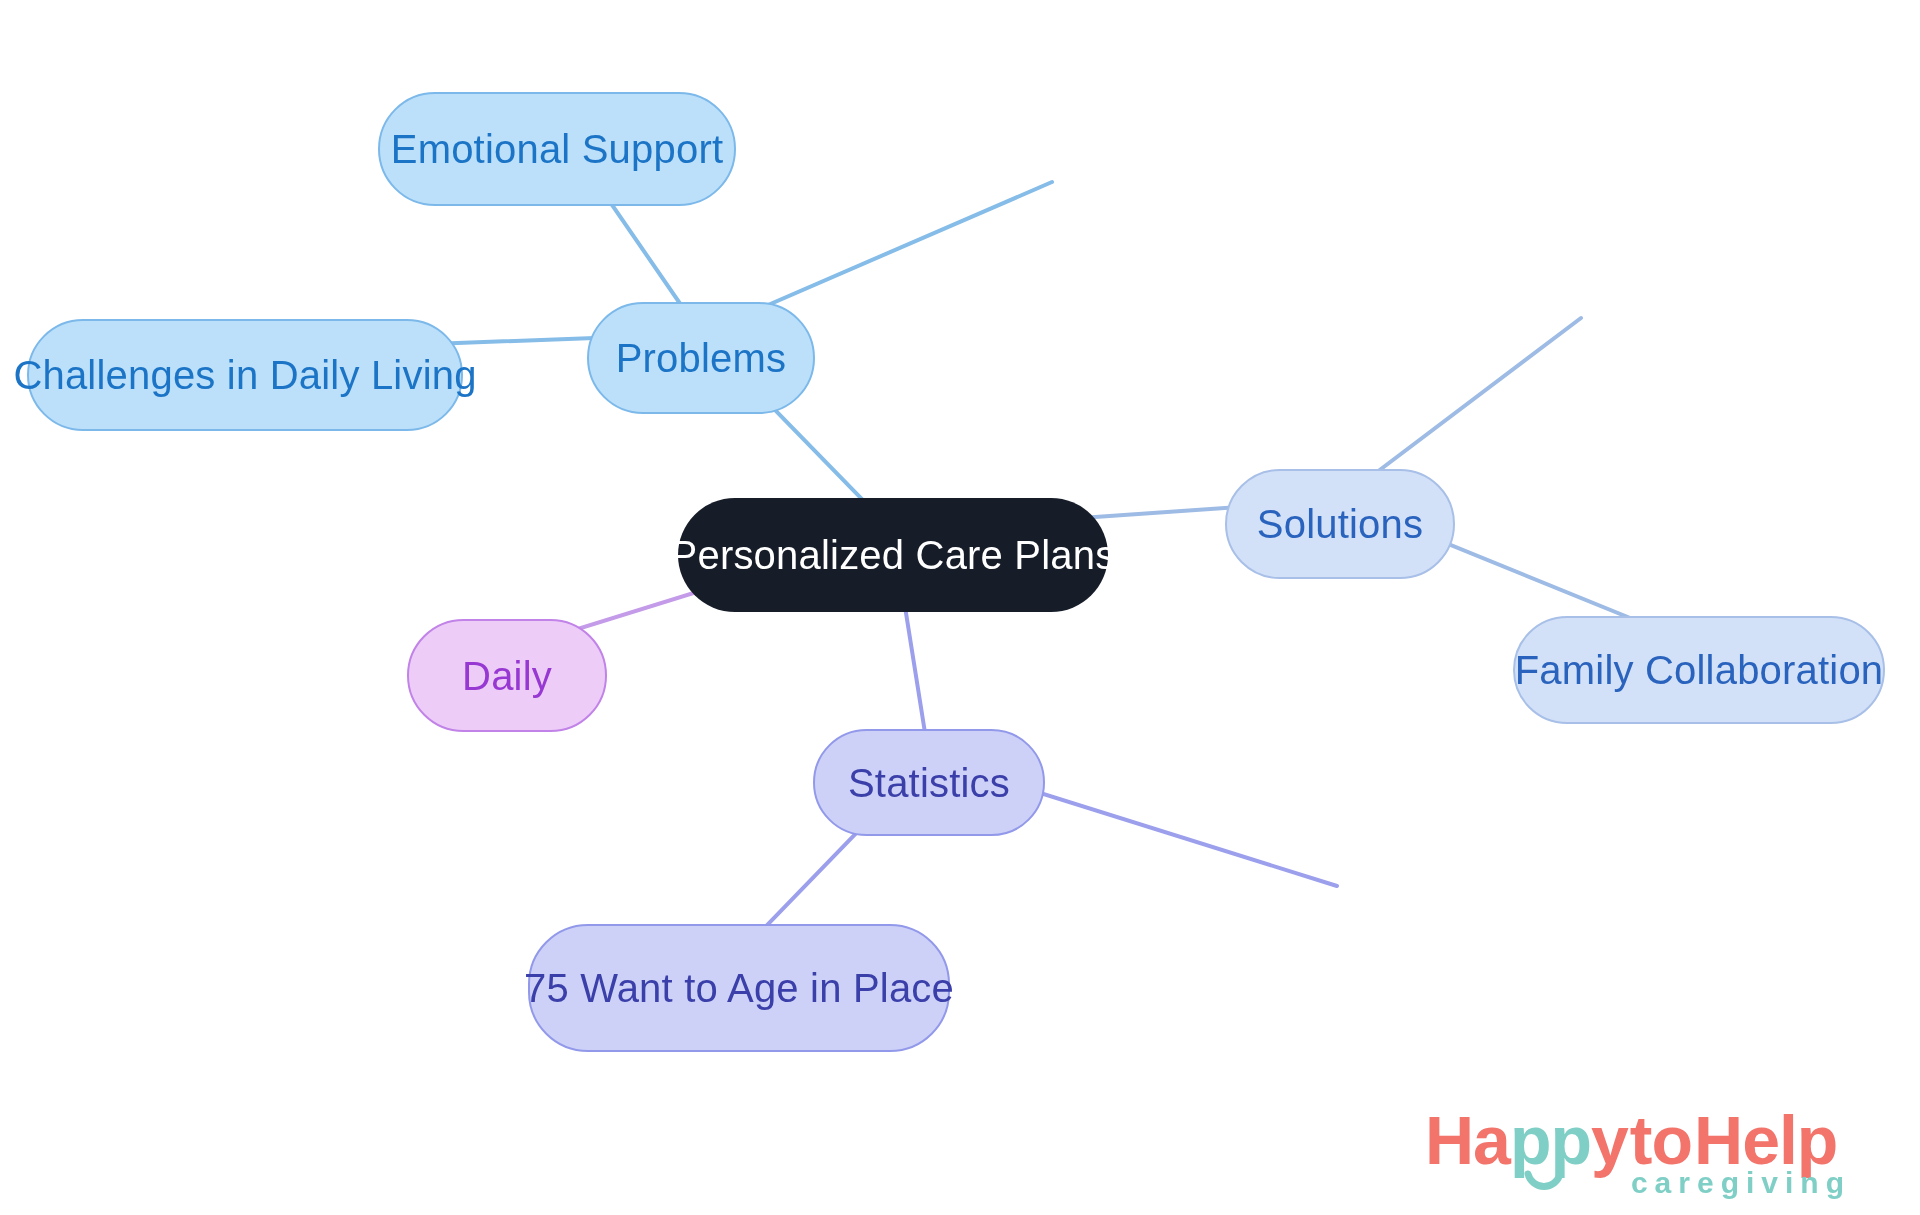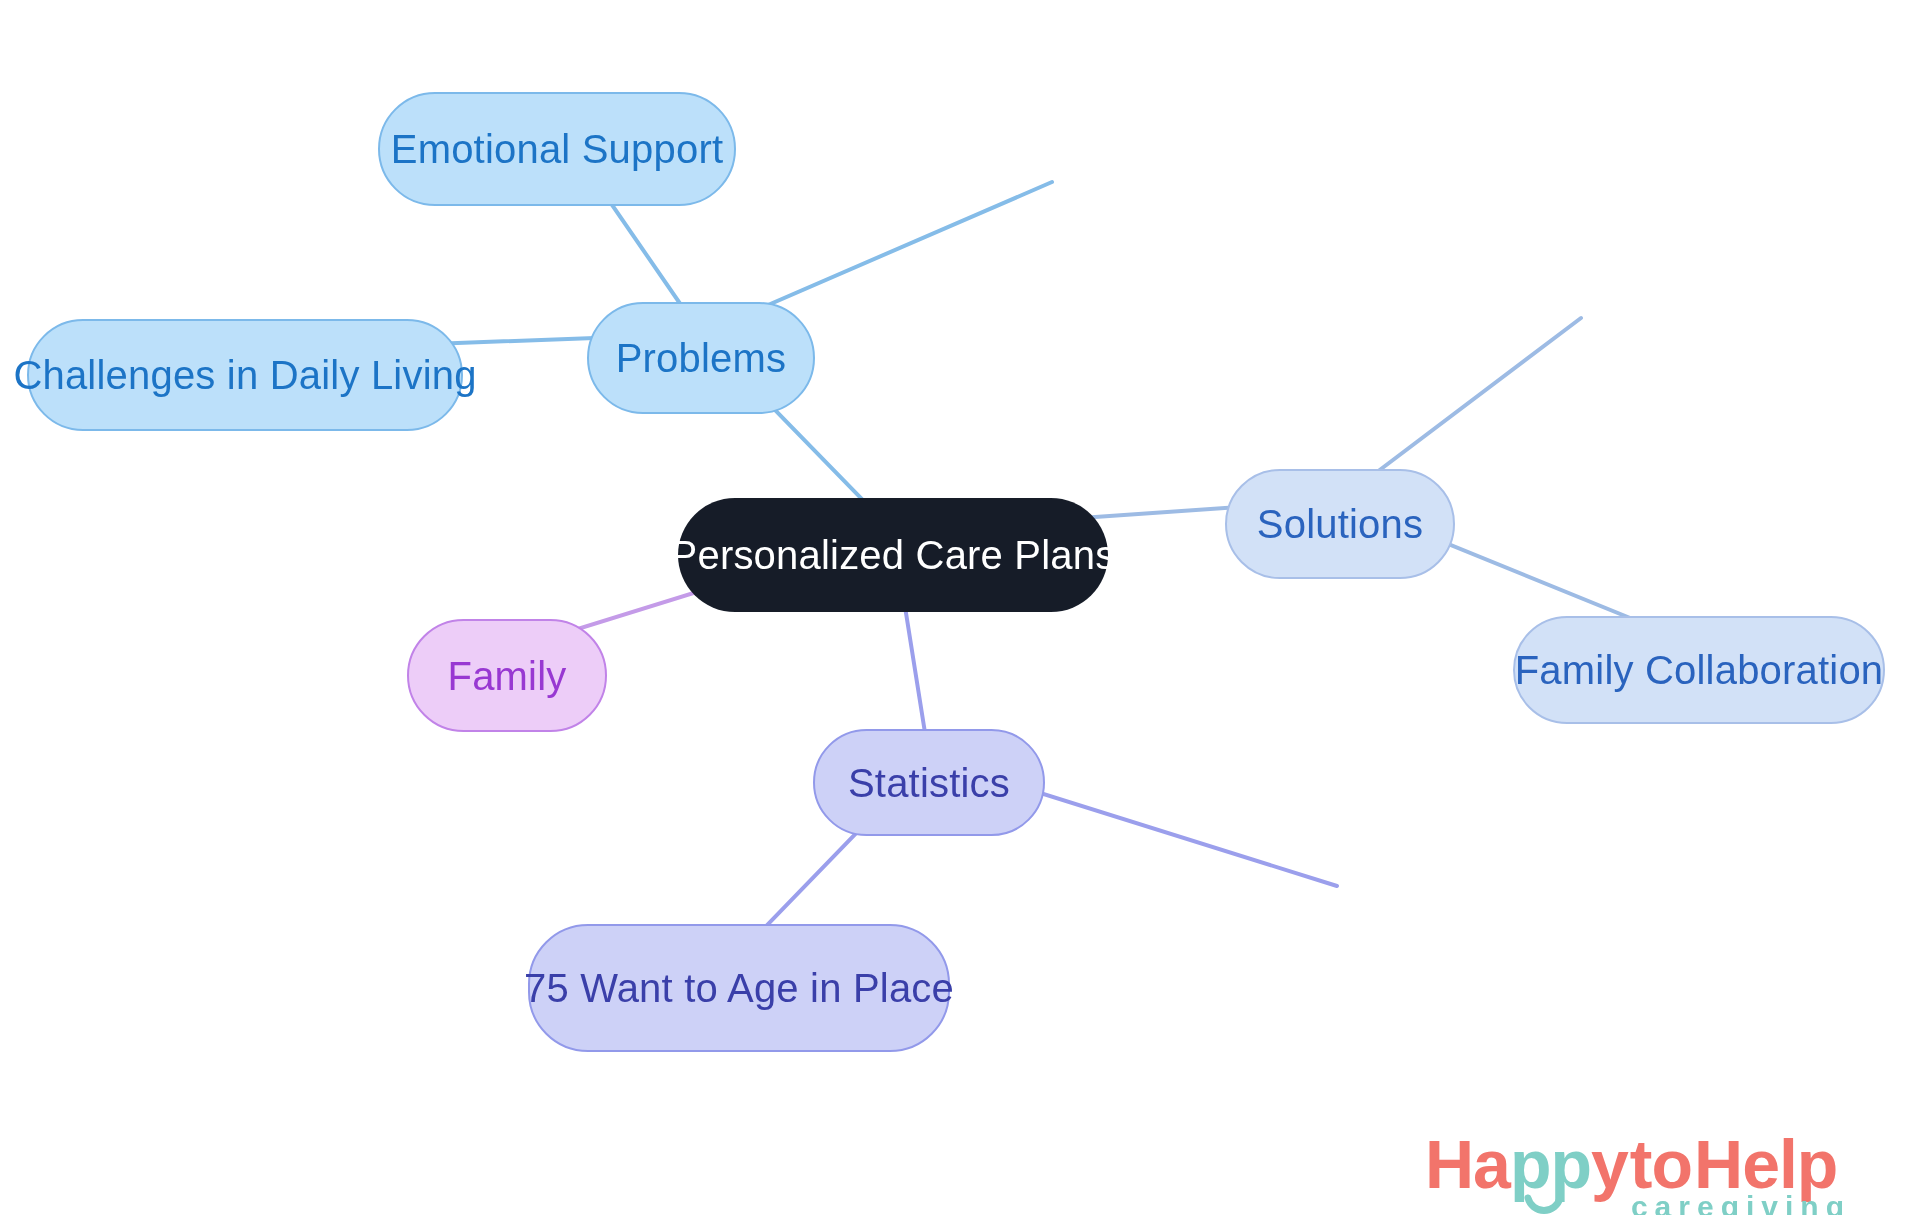--- a/index.html
+++ b/index.html
@@ -20,21 +20,21 @@
   }
   .g-problems{background:var(--problems-fill);border-color:var(--problems-border);color:var(--problems-text);}
   .g-solutions{background:var(--solutions-fill);border-color:var(--solutions-border);color:var(--solutions-text);}
   .g-statistics{background:var(--statistics-fill);border-color:var(--statistics-border);color:var(--statistics-text);}
   .g-trends{background:var(--trends-fill);border-color:var(--trends-border);color:var(--trends-text);}
   .node-center{background:var(--center-fill);border:none;color:var(--center-text);}
 
   .logo{position:absolute;left:1425px;top:1106px;width:470px;}
   .logo-title{font-size:68px;font-weight:800;line-height:1;letter-spacing:-1px;color:var(--coral);white-space:nowrap;}
   .logo-title .seg{display:inline-block;}
-  .logo-title .teal{color:var(--teal);position:relative;margin-top:24px;}
+  .logo-title .teal{color:var(--teal);position:relative;}
   .logo-title .word{margin-left:2px;}
   svg.smile{position:absolute;left:14px;top:64px;width:40px;height:28px;overflow:visible;}
   svg.smile path{fill:none;stroke:var(--teal);stroke-width:7;stroke-linecap:round;}
   .logo-subtitle{margin-top:-8px;padding-right:44px;text-align:right;font-size:30px;font-weight:700;
     letter-spacing:7px;color:var(--teal);}
 </style>
 </head>
 <body>
 
 <div class="canvas">
@@ -60,21 +60,21 @@
 
   <div class="node g-problems" style="left:587px;top:278px;width:228px;height:112px;">Problems</div>
 
 
   <div class="node g-solutions" style="left:1225px;top:445px;width:230px;height:110px;">Solutions</div>
 
   <div class="node g-solutions" style="left:1513px;top:592px;width:372px;height:108px;">Family Collaboration</div>
 
   <div class="node node-center" style="left:678px;top:474px;width:430px;height:114px;">Personalized Care Plans</div>
 
-  <div class="node g-trends" style="left:407px;top:595px;width:200px;height:113px;">Family</div>
+  <div class="node g-trends" style="left:407px;top:595px;width:200px;height:113px;">Daily</div>
 
   <div class="node g-statistics" style="left:813px;top:705px;width:232px;height:107px;">Statistics</div>
 
   <div class="node g-statistics" style="left:528px;top:900px;width:422px;height:128px;">75 Want to Age in Place</div>
 
 
   <div class="logo">
     <div class="logo-title">
       <span class="seg">Ha</span><span class="seg teal"><span>pp</span><svg class="smile" viewBox="0 0 40 26">
             <path d="M4,3 A16.5,16.5 0 0 0 36,3"></path>

